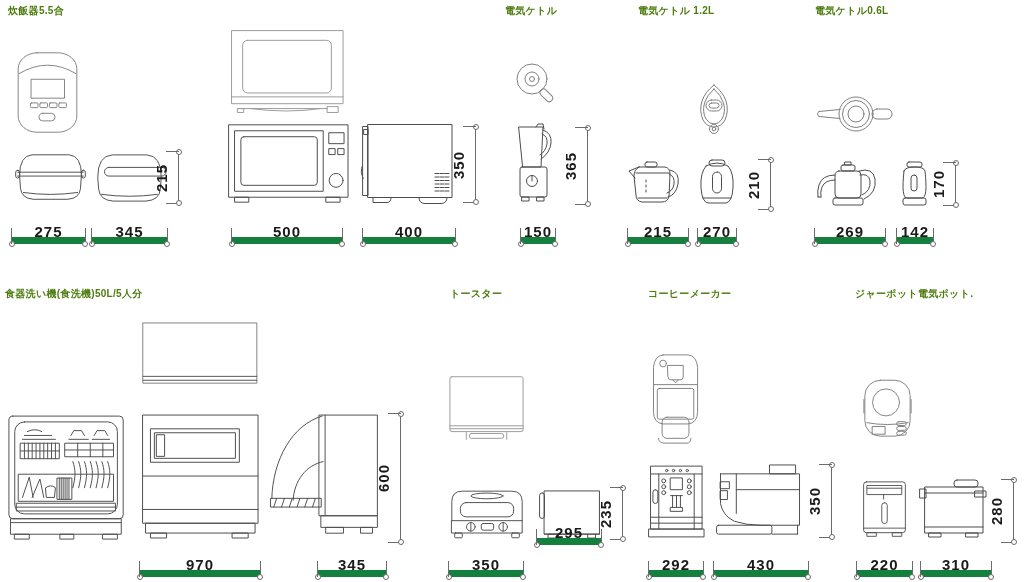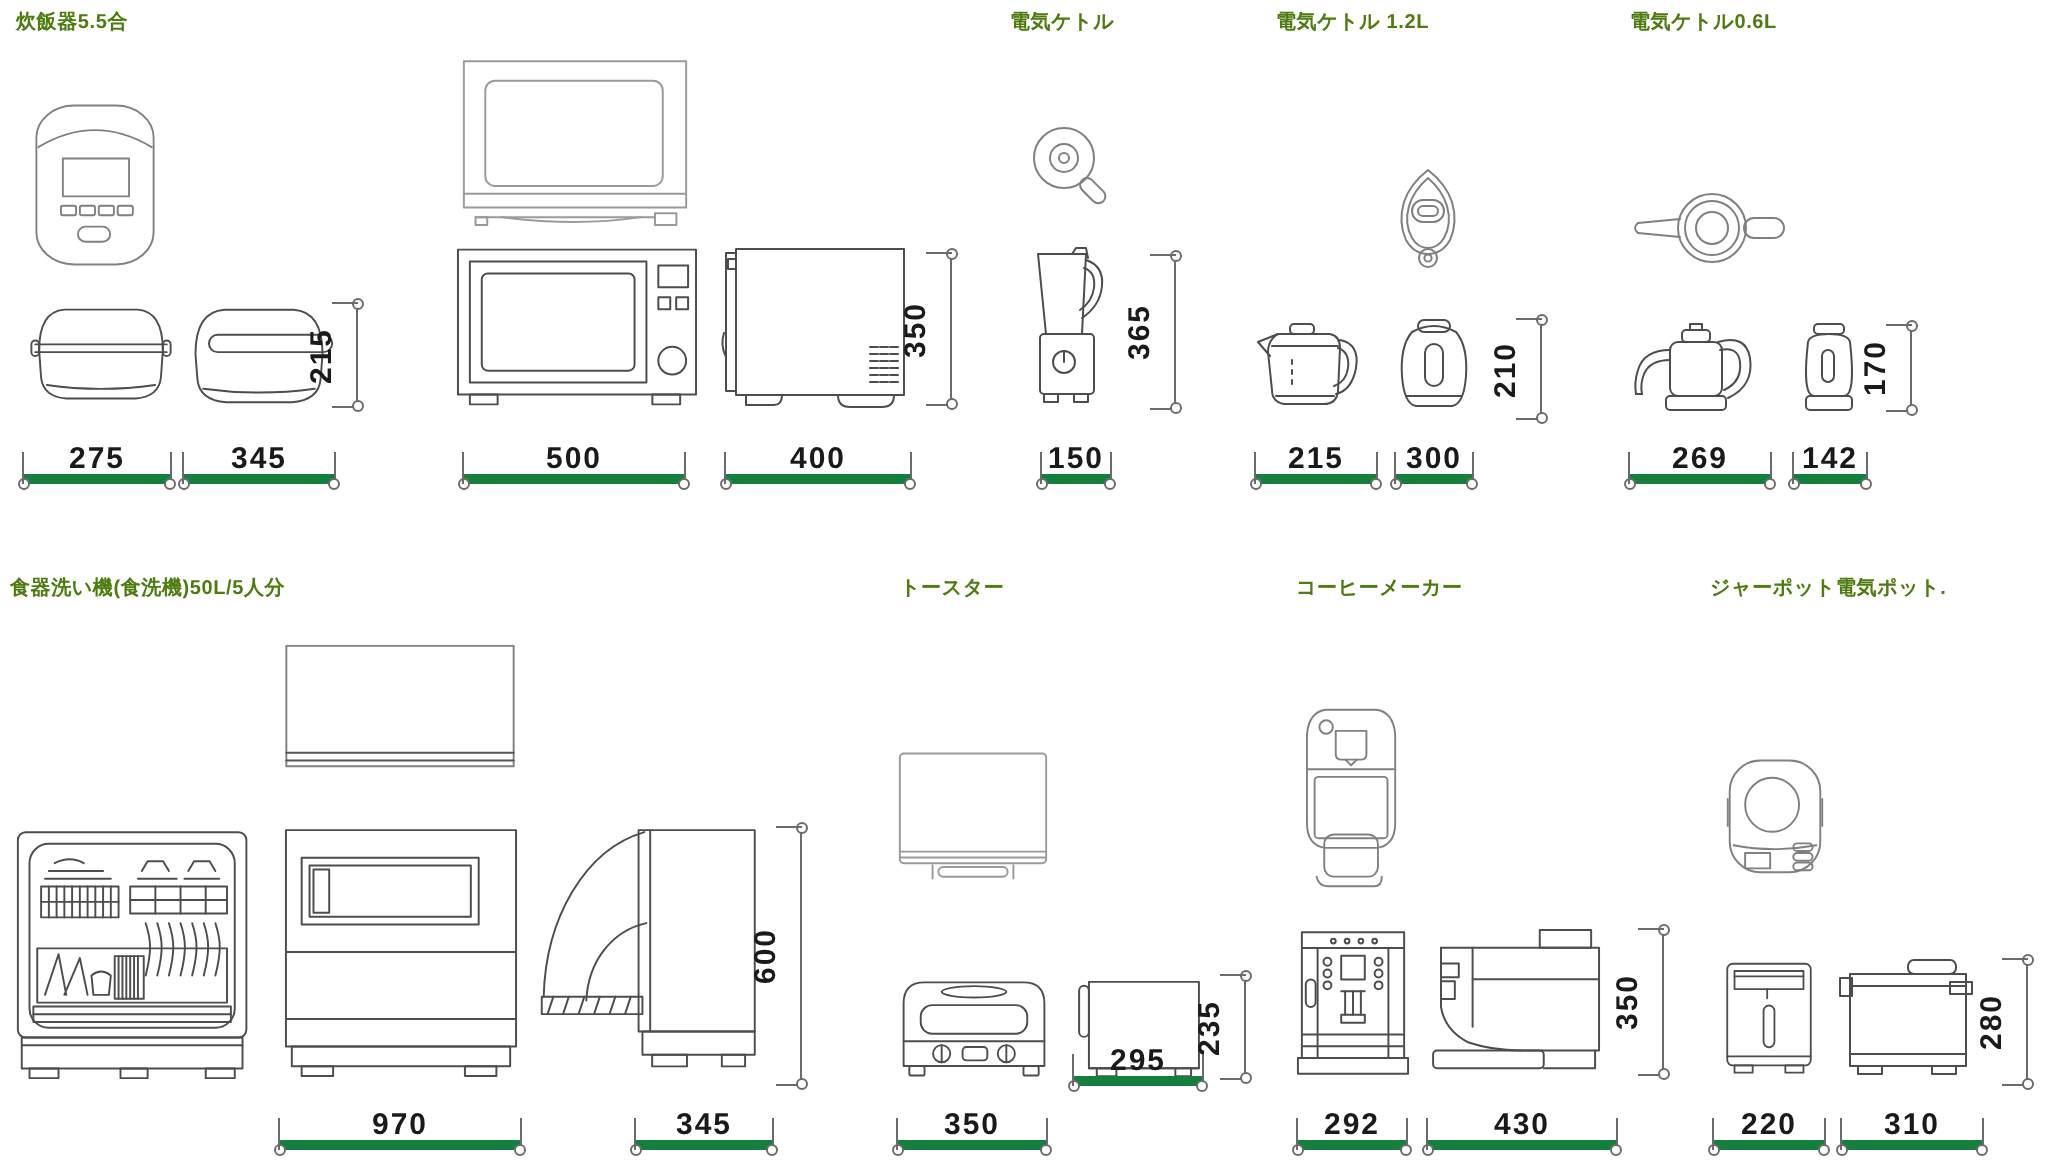--- a/index.html
+++ b/index.html
@@ -4,21 +4,21 @@
 <style>
   html,body{margin:0;padding:0;background:#fff;}
   #canvas{position:relative;width:1024px;height:582px;background:#ffffff;overflow:hidden;
           font-family:"Liberation Sans","DejaVu Sans",sans-serif;color:#111;}
   .ttl{position:absolute;font-size:10px;font-weight:600;white-space:nowrap;letter-spacing:.3px;color:#4d7c0f;}
   svg.d{position:absolute;overflow:visible;stroke:#4d4d4d;fill:none;stroke-width:1;
         stroke-linecap:round;stroke-linejoin:round;}
   svg.lt{stroke:#9a9a9a;}
   svg.md{stroke:#808080;}
   
-  .dh{position:absolute;height:0;border-top:5px solid #15803d;}
+  .dh{position:absolute;height:0;border-top:7px solid #15803d;}
   .dh i{position:absolute;top:-16px;height:16px;width:0;border-left:1px solid #6b6b6b;}
   .dh i.l{left:0}.dh i.r{right:0}
   .dh::before,.dh::after{content:"";position:absolute;top:-3px;width:4px;height:4px;
       border:1px solid #6b6b6b;border-radius:50%;background:#fff;}
   .dh::before{left:-2px}.dh::after{right:-2px}
   .dh span{position:absolute;left:0;right:0;top:-21px;text-align:center;font-size:15px;
       font-weight:600;letter-spacing:1px;color:#1a1a1a;}
   
   .dv{position:absolute;width:0;border-left:1px solid #6b6b6b;}
   .dv i{position:absolute;left:-13px;width:13px;height:0;border-top:1px solid #6b6b6b;}
@@ -181,21 +181,21 @@
       <span>210</span>
     </div>
   <div class="dh" style="left:627px;top:237px;width:62px">
       <i class="l"></i>
       <i class="r"></i>
       <span>215</span>
     </div>
   <div class="dh" style="left:697px;top:237px;width:40px">
       <i class="l"></i>
       <i class="r"></i>
-      <span>300</span>
+      <span>270</span>
     </div>
 
   <div class="ttl" style="left:815px;top:4px">電気ケトル0.6L</div>
   <svg class="d md" style="left:815px;top:92px" width="79" height="44" viewBox="0 0 79 44">
     <circle cx="41" cy="22" r="17"></circle>
       <circle cx="41" cy="22" r="13.5"></circle>
       <circle cx="41" cy="22" r="8"></circle>
     <path d="M4,19.5 L25,17.5"></path>
       <path d="M4,24.5 L25,26.5"></path>
       <path d="M4,19.5 Q1,22 4,24.5"></path>

